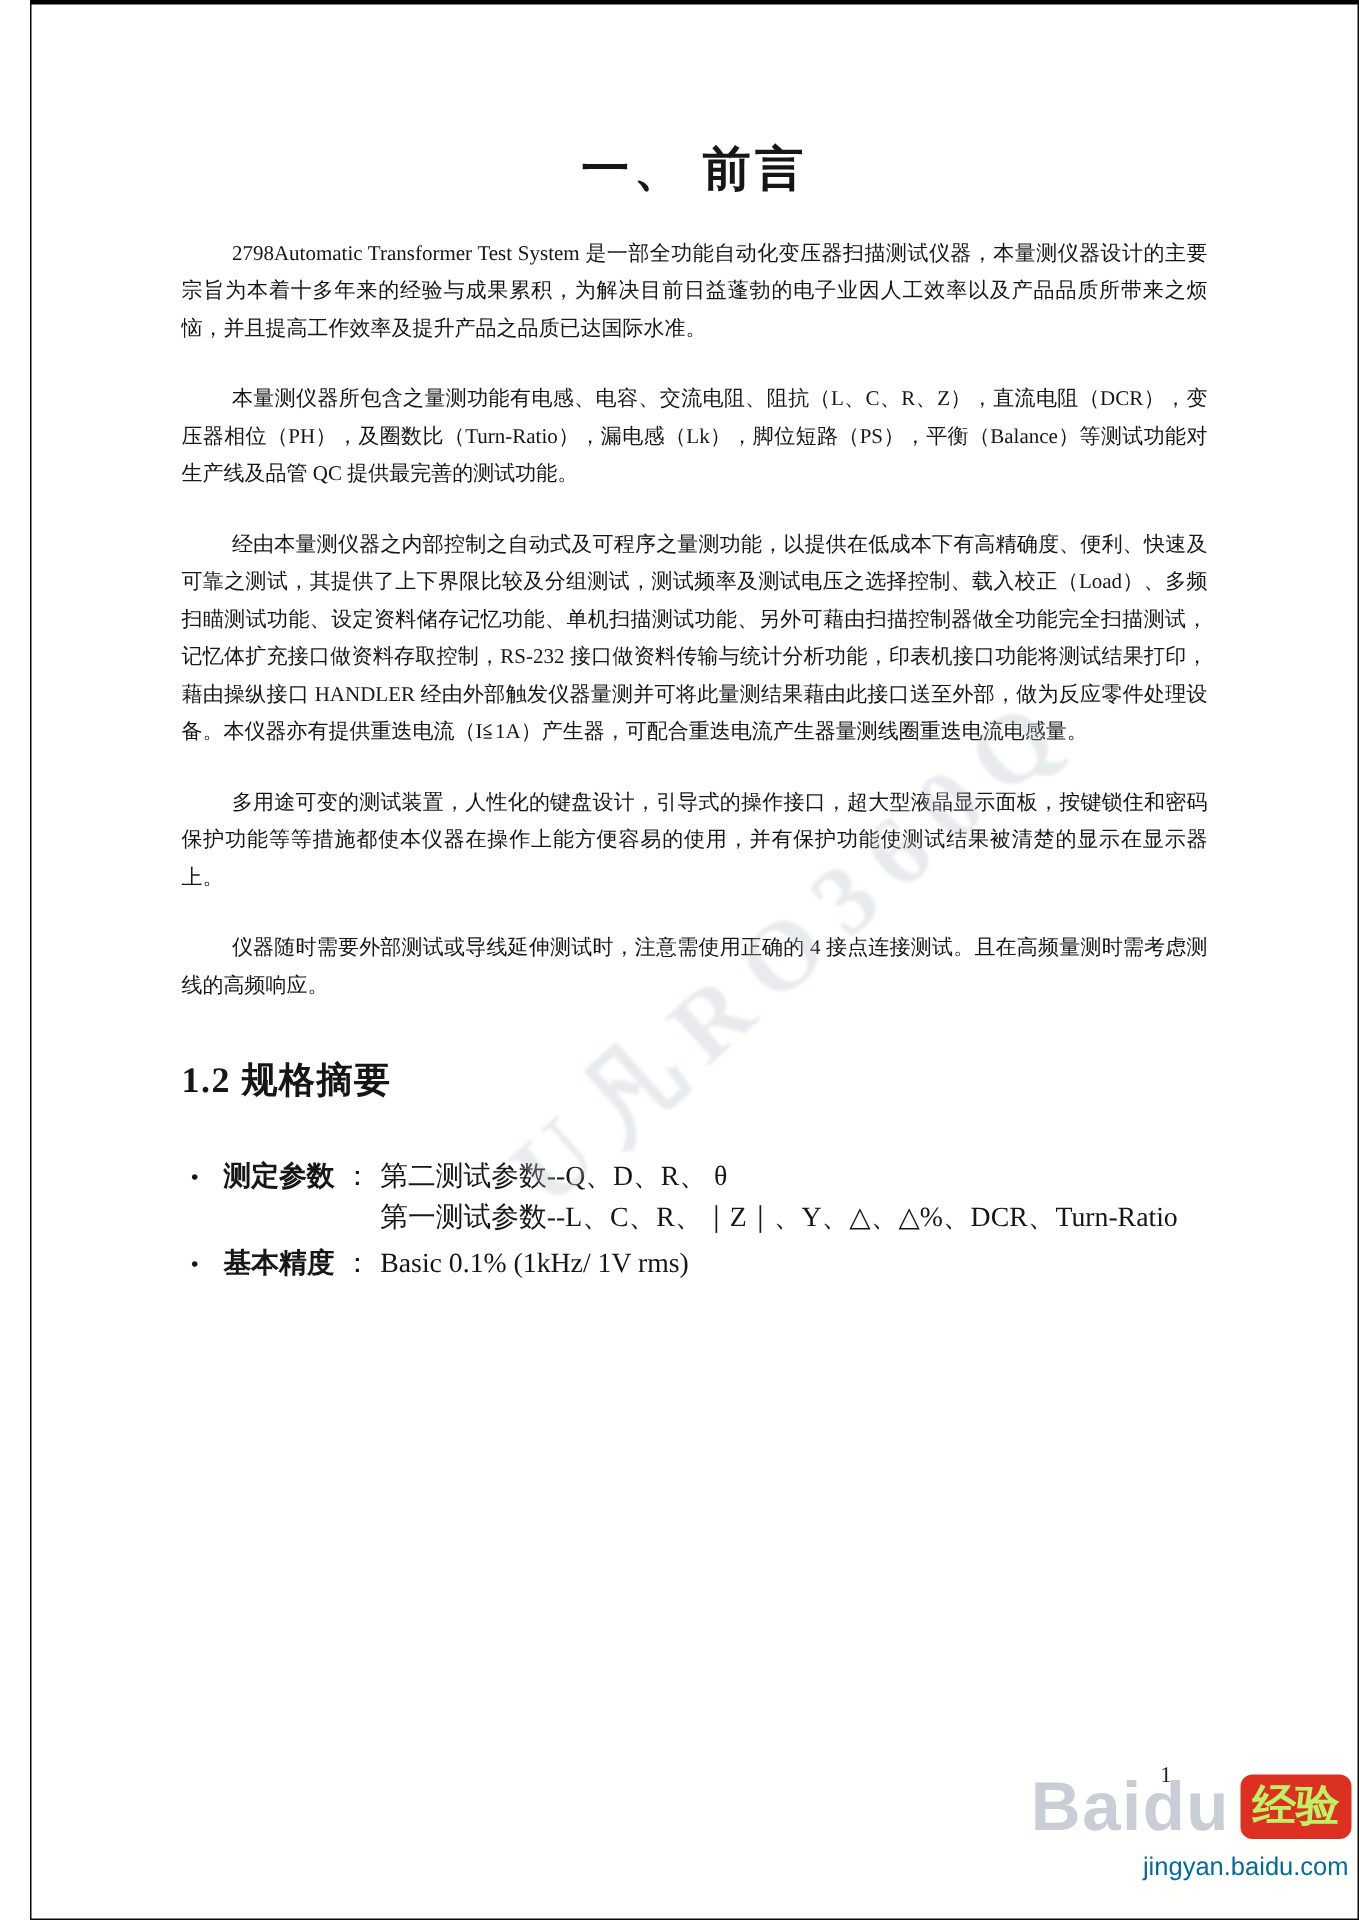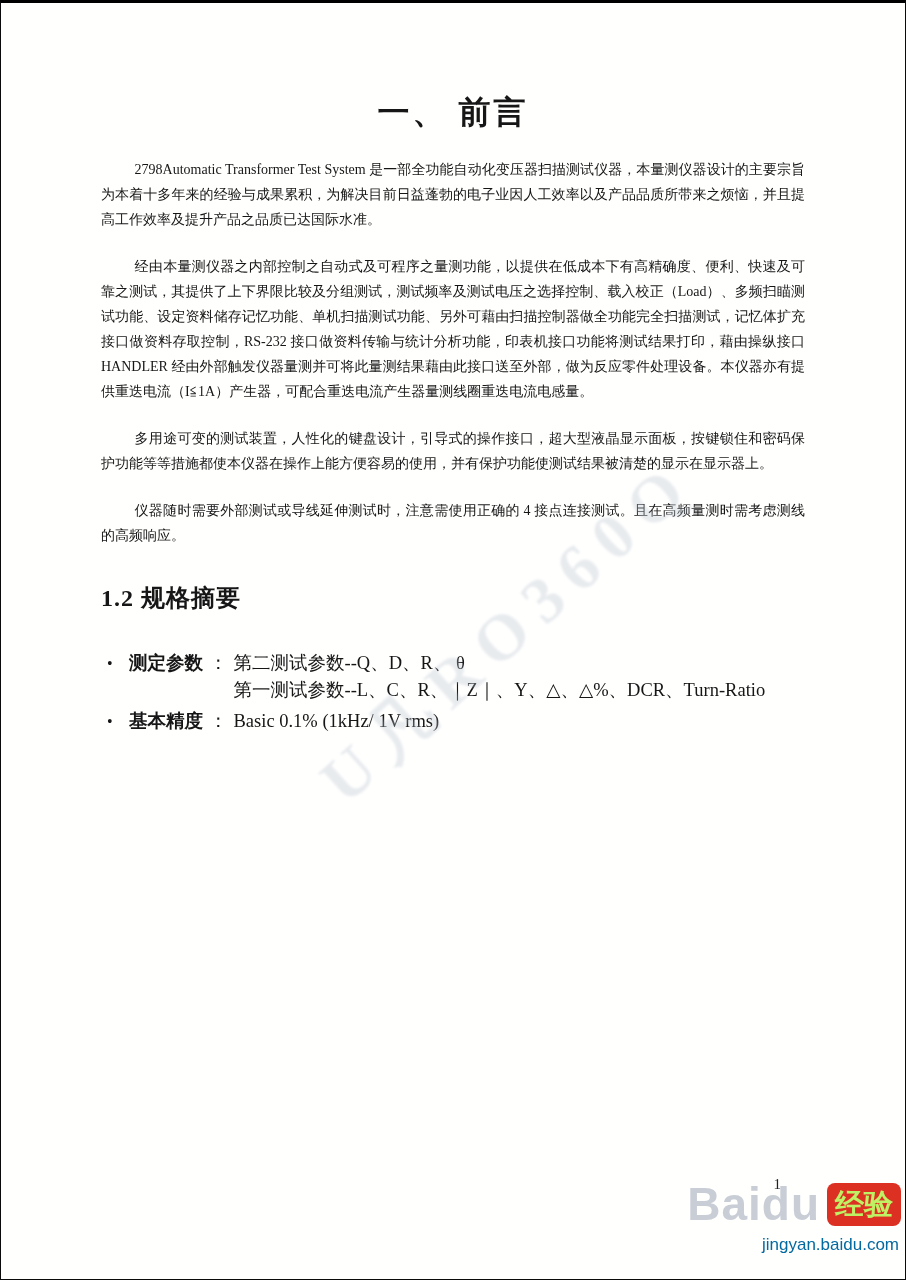--- a/index.html
+++ b/index.html
@@ -13,20 +13,21 @@
   }
   .page {
     position: absolute;
     inset: 0;
     box-sizing: border-box;
     background: #fffffe;
     border: 1px solid #0a0a0a;
     border-top: 3px solid #000;
     padding: 0 100px;
     overflow: hidden;
+    margin-left: 20px;
   }
   .doc-title {
     margin: 88px 0 0 0;
     text-align: center;
     font-size: 32px;
     font-weight: 700;
     letter-spacing: 3px;
   }
   .sec-heading {
     font-size: 24px;
@@ -127,20 +128,21 @@
 
 <div class="page">
 
   <div class="watermark">U凡RO360Q</div>
 
   <h1 class="doc-title">一、 前言</h1>
 
 
   <div class="body-text">
     <p>2798Automatic Transformer Test System 是一部全功能自动化变压器扫描测试仪器，本量测仪器设计的主要宗旨为本着十多年来的经验与成果累积，为解决目前日益蓬勃的电子业因人工效率以及产品品质所带来之烦恼，并且提高工作效率及提升产品之品质已达国际水准。</p>
+    <p>本量测仪器所包含之量测功能有电感、电容、交流电阻、阻抗（L、C、R、Z），直流电阻（DCR），变压器相位（PH），及圈数比（Turn-Ratio），漏电感（Lk），脚位短路（PS），平衡（Balance）等测试功能对生产线及品管 QC 提供最完善的测试功能。</p>
     <p>经由本量测仪器之内部控制之自动式及可程序之量测功能，以提供在低成本下有高精确度、便利、快速及可靠之测试，其提供了上下界限比较及分组测试，测试频率及测试电压之选择控制、载入校正（Load）、多频扫瞄测试功能、设定资料储存记忆功能、单机扫描测试功能、另外可藉由扫描控制器做全功能完全扫描测试，记忆体扩充接口做资料存取控制，RS-232 接口做资料传输与统计分析功能，印表机接口功能将测试结果打印，藉由操纵接口 HANDLER 经由外部触发仪器量测并可将此量测结果藉由此接口送至外部，做为反应零件处理设备。本仪器亦有提供重迭电流（I≦1A）产生器，可配合重迭电流产生器量测线圈重迭电流电感量。</p>
     <p>多用途可变的测试装置，人性化的键盘设计，引导式的操作接口，超大型液晶显示面板，按键锁住和密码保护功能等等措施都使本仪器在操作上能方便容易的使用，并有保护功能使测试结果被清楚的显示在显示器上。</p>
     <p>仪器随时需要外部测试或导线延伸测试时，注意需使用正确的 4 接点连接测试。且在高频量测时需考虑测线的高频响应。</p>
   </div>
 
   <h2 class="sec-heading h12">1.2 规格摘要</h2>
 
   <div class="bullets">
 
     <div class="bullet-item">

